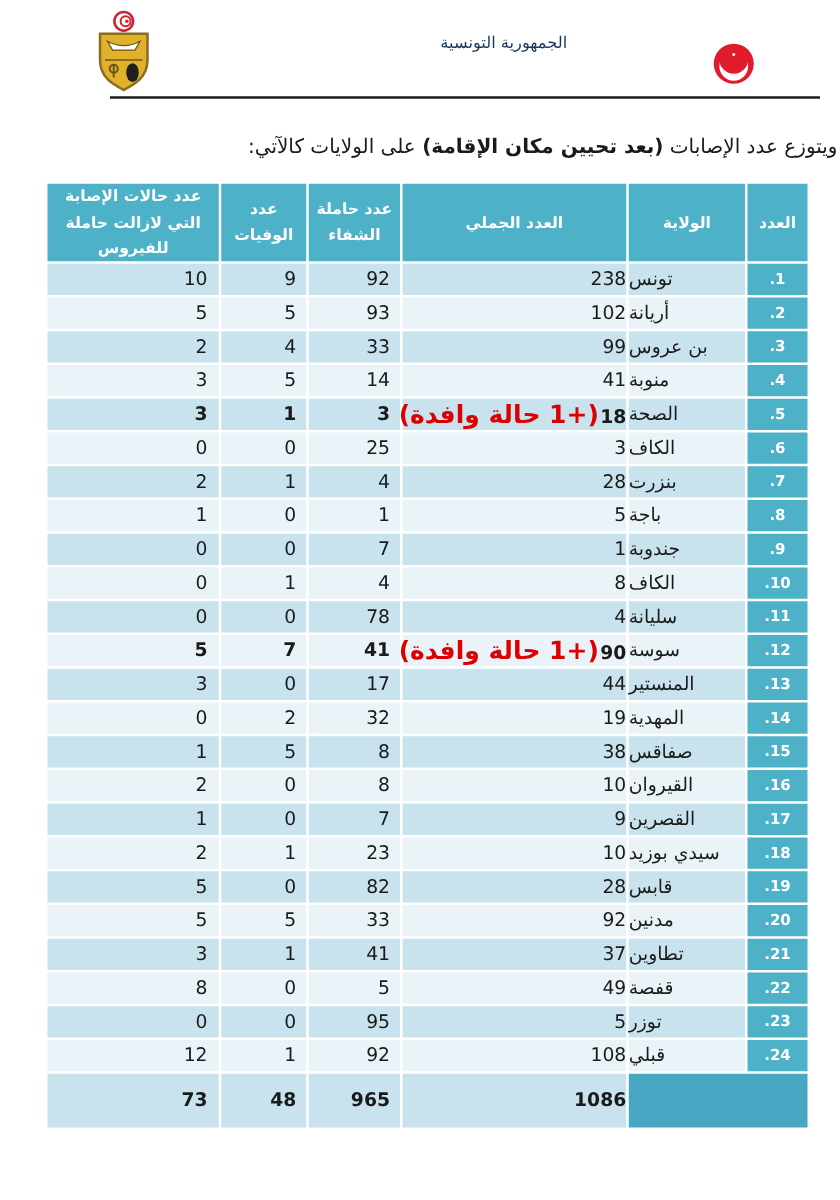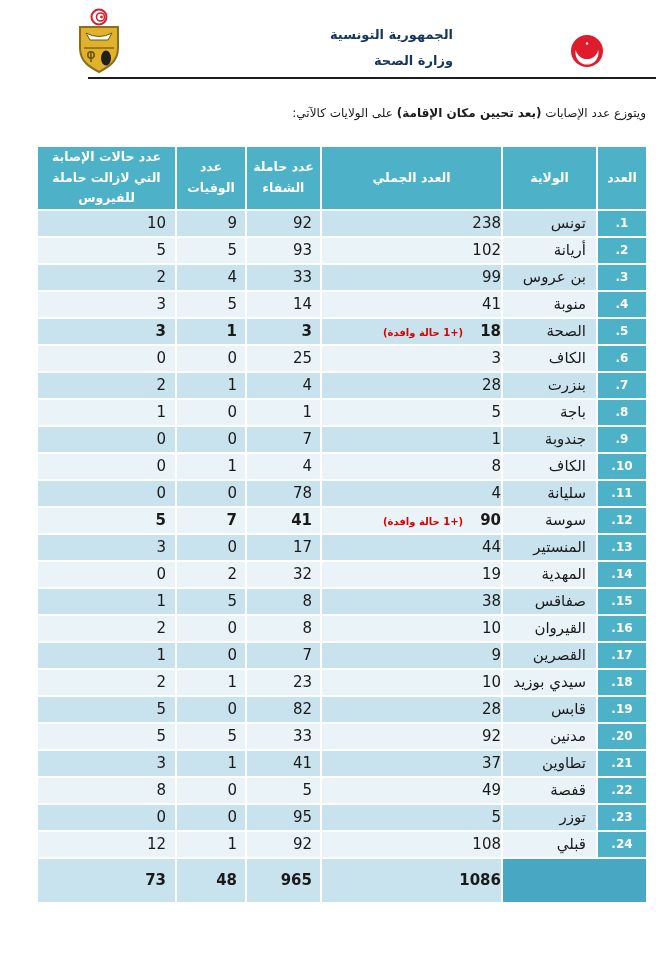--- a/index.html
+++ b/index.html
@@ -6,48 +6,48 @@
     --teal:#4db2c7; --teal-dark:#48a7c2; --row-odd:#c8e3ed; --row-even:#e9f3f8;
     --red:#dd0000; --navy:#17365d; --ink:#1a1a1a;
   }
   html,body{margin:0;padding:0}
   body{width:672px;height:960px;background:#fff;color:var(--ink);
        font-family:"DejaVu Sans","Liberation Sans",sans-serif;}
   .page{position:relative;width:672px;height:960px;direction:rtl;overflow:hidden}
 
   
   .coat{position:absolute;left:76px;top:8px;width:46px;height:66px}
-  .hdr-text{position:absolute;top:22px;left:313px;width:140px;
-            color:var(--navy);font-weight:bold;font-size:13px;line-height:2.0}
+  .hdr-text{position:absolute;top:22px;left:333px;width:140px;text-align:center;
+            color:var(--navy);font-weight:normal;font-size:13px;line-height:2.0}
   .emblem{position:absolute;left:570px;top:34px;width:34px;height:34px}
   .rule{position:absolute;top:77px;left:88px;width:568px;height:0;
         border-top:2.5px solid #1c1c1c}
 
   
-  .title{position:absolute;top:103px;right:26px;left:14px;margin:0;
-         text-align:right;font-size:12px;line-height:1.8;color:var(--ink)}
+  .title{position:absolute;top:103px;right:2px;left:14px;margin:0;
+         text-align:right;font-size:16px;line-height:1.8;color:var(--ink)}
   .title b{font-weight:bold}
 
   
   table{position:absolute;top:145px;right:24px;width:612px;
         border-collapse:separate;border-spacing:2px;table-layout:fixed;direction:rtl}
   th{background:var(--teal);color:#fff;font-size:12.5px;font-weight:bold;
      height:52px;line-height:1.65;padding:0 4px;vertical-align:middle;text-align:center}
   td{height:25px;vertical-align:middle;font-size:15px;padding:0}
   tbody tr:nth-child(odd) td{background:var(--row-odd)}
   tbody tr:nth-child(even) td{background:var(--row-even)}
   td.c-idx{background:var(--teal) !important;color:#fff;font-size:12px;font-weight:bold;
            text-align:center;direction:ltr}
-  td.c-wil{text-align:right;padding-right:10px}
+  td.c-wil{text-align:left;}
   td.c-total{text-align:right;white-space:nowrap}
   td.c-rec{text-align:right;padding-right:8px}
   td.c-dea{text-align:right;padding-right:8px}
   td.c-act{text-align:right;padding-right:9px}
   tr.em td .v, tr.em td.c-rec, tr.em td.c-dea, tr.em td.c-act{font-weight:bold}
-  .note{color:var(--red);font-weight:bold;font-size:10px;margin-right:17px}
+  .note{color:var(--red);font-weight:bold;font-size:20px;margin-right:1px}
   tfoot td{background:var(--row-odd);font-weight:bold;height:43px}
   tfoot td.t-merge{background:var(--teal-dark)}
 </style>
 </head>
 <body>
 
 <div class="page">
 
   <svg class="coat" viewBox="0 0 46 66">
     <circle cx="23" cy="9" r="7.5" fill="#fff" stroke="#d2202f" stroke-width="2"></circle>
@@ -56,21 +56,20 @@
     <path d="M4 19 h38 v21 c0 14 -10.5 19.5 -19 24 c-8.5 -4.5 -19 -10 -19 -24 z" fill="#e2b12c" stroke="#8a6d1d" stroke-width="2"></path>
     <path d="M10 25 q13 7 26 0 l-4 7 h-18 z" fill="#fff" stroke="#6b5513" stroke-width="1"></path>
     <path d="M8 40 h30" stroke="#8a6d1d" stroke-width="1.6"></path>
     <ellipse cx="30" cy="50" rx="5" ry="7.5" fill="#1f1f1f"></ellipse>
     <circle cx="15" cy="47" r="3.2" fill="none" stroke="#6b5513" stroke-width="1.6"></circle>
     <path d="M15 44 v10" stroke="#6b5513" stroke-width="1.6"></path>
   </svg>
 
   <div class="hdr-text">
     <div>الجمهورية التونسية</div>
-    <div>وزارة الصحة</div>
   </div>
 
   <svg class="emblem" viewBox="0 0 34 34">
     <circle cx="17" cy="17" r="16" fill="#e01b2c"></circle>
     <circle cx="17" cy="19" r="11.5" fill="#fff"></circle>
     <circle cx="17" cy="13.5" r="11.5" fill="#e01b2c"></circle>
     <rect x="15.7" y="9" width="2.6" height="15" rx="1.2" fill="#e01b2c"></rect>
     <circle cx="17" cy="9.5" r="3" fill="#e01b2c"></circle>
     <circle cx="17" cy="9.5" r="1.2" fill="#fff"></circle>
   </svg>

